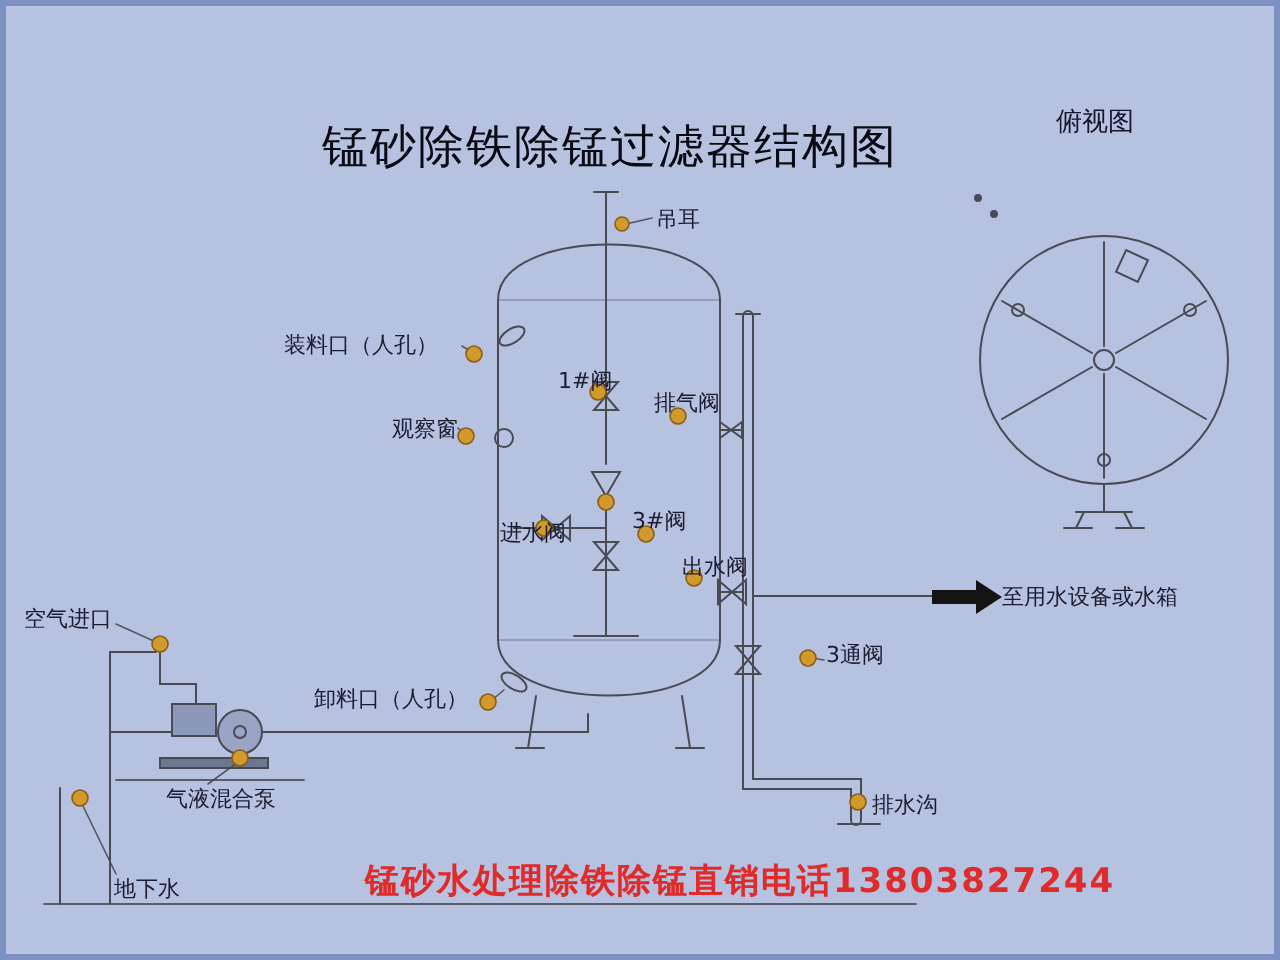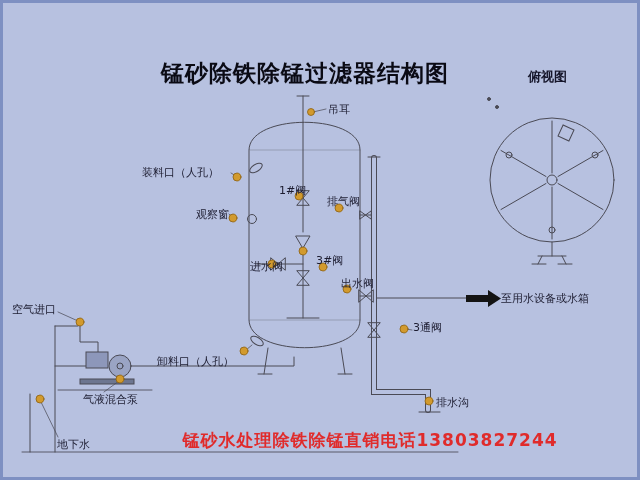--- a/index.html
+++ b/index.html
@@ -7,24 +7,24 @@
     width:640px;height:480px;position:relative;overflow:hidden;
     background:#b7c1e0;
     font-family:"DejaVu Sans",sans-serif;
   }
   .frame{
     position:absolute;inset:0;border:3px solid #7e90c2;box-sizing:border-box;
     pointer-events:none;
   }
   .title{
     position:absolute;left:0;top:58px;width:610px;text-align:center;
-    font-size:23px;font-weight:bold;color:#0a0a14;letter-spacing:1px;
+    font-size:23px;font-weight:normal;color:#0a0a14;letter-spacing:1px;
   }
   .topview-lbl{
-    position:absolute;left:528px;top:68px;font-size:13px;font-weight:bold;color:#15152a;
+    position:absolute;left:528px;top:52px;font-size:13px;font-weight:normal;color:#15152a;
   }
   .lbl{
     position:absolute;font-size:11px;color:#1c1c30;white-space:nowrap;line-height:13px;text-align:right;
   }
   .hotline{
     position:absolute;left:90px;top:429px;width:560px;text-align:center;
     font-size:17px;font-weight:bold;color:#e02b2b;letter-spacing:1px;
   }
   svg{position:absolute;left:0;top:0;}
 </style>
@@ -159,20 +159,20 @@
 
 <div class="lbl" style="left:328px;top:103px">吊耳</div>
 <div class="lbl" style="left:142px;top:166px">装料口（人孔）</div>
 <div class="lbl" style="left:196px;top:208px">观察窗</div>
 <div class="lbl" style="left:279px;top:184px">1#阀</div>
 <div class="lbl" style="left:327px;top:195px">排气阀</div>
 <div class="lbl" style="left:250px;top:260px">进水阀</div>
 <div class="lbl" style="left:316px;top:254px">3#阀</div>
 <div class="lbl" style="left:341px;top:277px">出水阀</div>
 <div class="lbl" style="left:12px;top:303px">空气进口</div>
-<div class="lbl" style="left:157px;top:355px">卸料口（人孔）</div>
+<div class="lbl" style="left:157px;top:343px">卸料口（人孔）</div>
 <div class="lbl" style="left:413px;top:321px">3通阀</div>
 <div class="lbl" style="left:83px;top:393px">气液混合泵</div>
 <div class="lbl" style="left:57px;top:438px">地下水</div>
 <div class="lbl" style="left:436px;top:396px">排水沟</div>
 <div class="lbl" style="left:501px;top:292px">至用水设备或水箱</div>
 
 <div class="hotline">锰砂水处理除铁除锰直销电话13803827244</div>
 
 </body></html>

